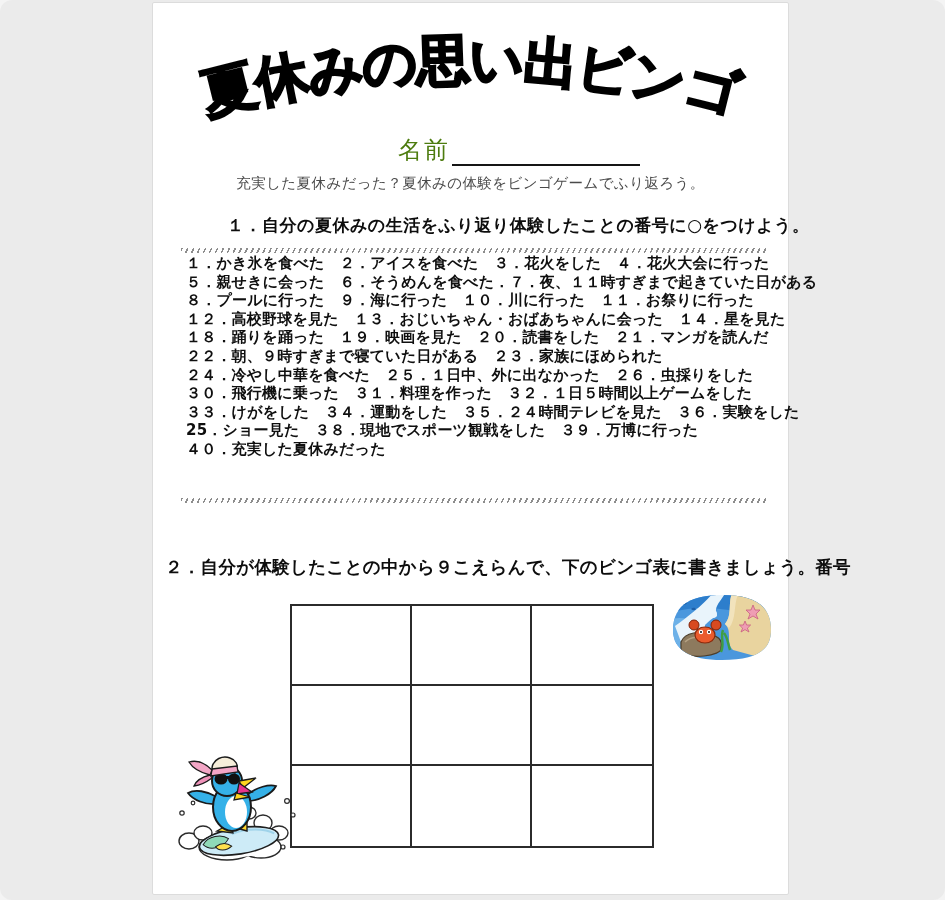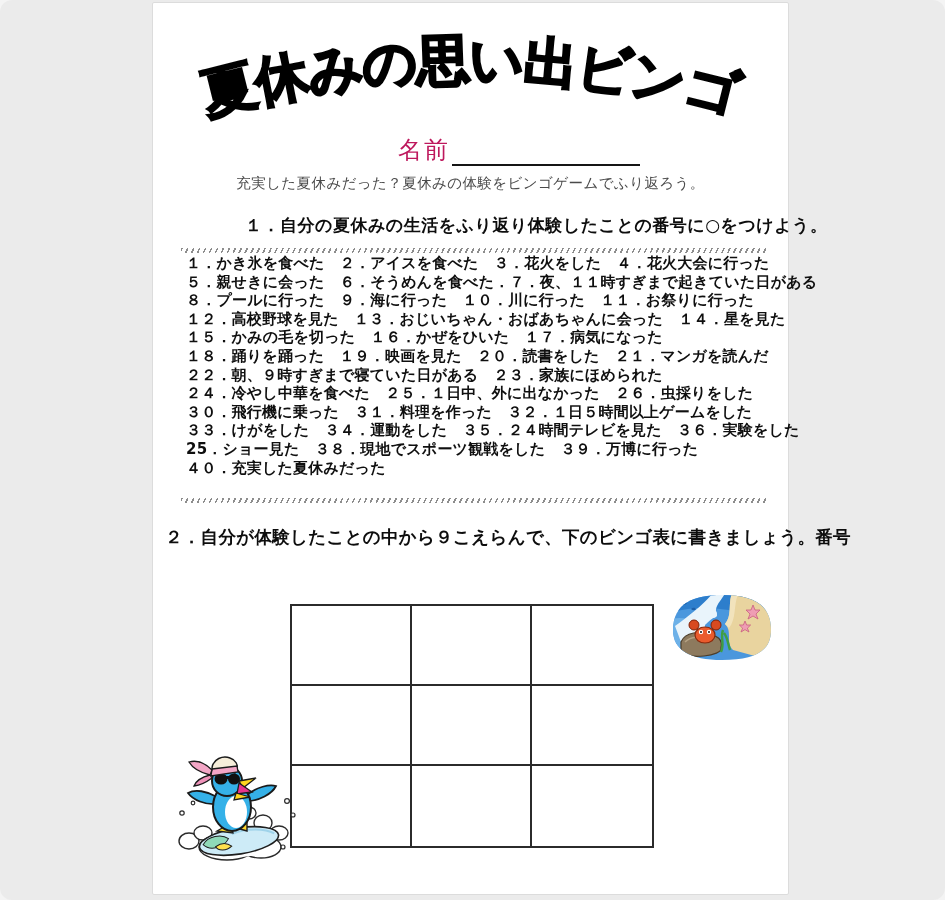--- a/index.html
+++ b/index.html
@@ -21,52 +21,52 @@
     text-align:center; white-space:nowrap; color:#000;
   }
   .tchar {
     display:inline-block; font-size:54px; font-weight:900; line-height:1;
     -webkit-text-stroke:2.4px #000; letter-spacing:-1px;
     font-family:"DejaVu Sans",sans-serif;
   }
 
   
   .name-row { position:absolute; top:131px; left:245px; white-space:nowrap; }
-  .name-label { font-size:24px; color:#be185d; letter-spacing:2px; font-weight:500; }
+  .name-label { font-size:24px; color:#4d7c0f; letter-spacing:2px; font-weight:500; }
   .name-line {
     display:inline-block; width:188px; height:26px; margin-left:2px;
     border-bottom:2px solid #151515; vertical-align:bottom;
   }
 
   .subtitle {
     position:absolute; top:171px; left:0; width:100%; text-align:center;
     font-size:14.5px; color:#4a4a4a; letter-spacing:0.4px;
   }
 
   
   .s1-heading {
     position:absolute; top:211px; left:74px; font-size:17px; font-weight:800;
-    color:#0d0d0d; letter-spacing:0.5px; white-space:nowrap;margin-left:18px;
+    color:#0d0d0d; letter-spacing:0.5px; white-space:nowrap;
   }
   .hatch {
     position:absolute; left:28px; width:586px; height:5px;
     background:repeating-linear-gradient(115deg,#8d8d8d 0 1.6px,rgba(0,0,0,0) 1.6px 5.4px);
   }
   .hatch-top    { top:245px; }
   .hatch-bottom { top:495px; }
   .experience-list {
     position:absolute; top:251px; left:33px; width:590px;
     font-size:15px; font-weight:700; color:#0f0f0f; line-height:18.6px;
   }
   .list-line { white-space:nowrap; letter-spacing:0.2px; }
 
   
   .s2-line1, .s2-line2 {
     position:absolute; font-size:17.5px; font-weight:800; color:#0d0d0d;
-    white-space:nowrap; letter-spacing:0.3px;
+    white-space:nowrap; letter-spacing:0.3px;margin-top:30px;
   }
   .s2-line1 { top:522px; left:12px; }
   .s2-line2 { top:560px; left:44px; }
 
   
   .bingo-grid {
     position:absolute; top:601px; left:137px;
     display:grid; grid-template-columns:repeat(3,120px); grid-template-rows:repeat(3,80px);
     border:2px solid #2b2b2b; background:#fff;
   }
@@ -92,21 +92,20 @@
 
     <div class="subtitle">充実した夏休みだった？夏休みの体験をビンゴゲームでふり返ろう。</div>
 
     <div class="s1-heading">１．自分の夏休みの生活をふり返り体験したことの番号に○をつけよう。</div>
     <div class="hatch hatch-top"></div>
     <div class="experience-list">
       <div class="list-line">１．かき氷を食べた　２．アイスを食べた　３．花火をした　４．花火大会に行った</div>
       <div class="list-line">５．親せきに会った　６．そうめんを食べた．７．夜、１１時すぎまで起きていた日がある</div>
       <div class="list-line">８．プールに行った　９．海に行った　１０．川に行った　１１．お祭りに行った</div>
       <div class="list-line">１２．高校野球を見た　１３．おじいちゃん・おばあちゃんに会った　１４．星を見た</div>
-      <div class="list-line">１５．かみの毛を切った　１６．かぜをひいた　１７．病気になった</div>
       <div class="list-line">１８．踊りを踊った　１９．映画を見た　２０．読書をした　２１．マンガを読んだ</div>
       <div class="list-line">２２．朝、９時すぎまで寝ていた日がある　２３．家族にほめられた</div>
       <div class="list-line">２４．冷やし中華を食べた　２５．１日中、外に出なかった　２６．虫採りをした</div>
       <div class="list-line">３０．飛行機に乗った　３１．料理を作った　３２．１日５時間以上ゲームをした</div>
       <div class="list-line">３３．けがをした　３４．運動をした　３５．２４時間テレビを見た　３６．実験をした</div>
       <div class="list-line">25．ショー見た　３８．現地でスポーツ観戦をした　３９．万博に行った</div>
       <div class="list-line">４０．充実した夏休みだった</div>
     </div>
     <div class="hatch hatch-bottom"></div>
 

